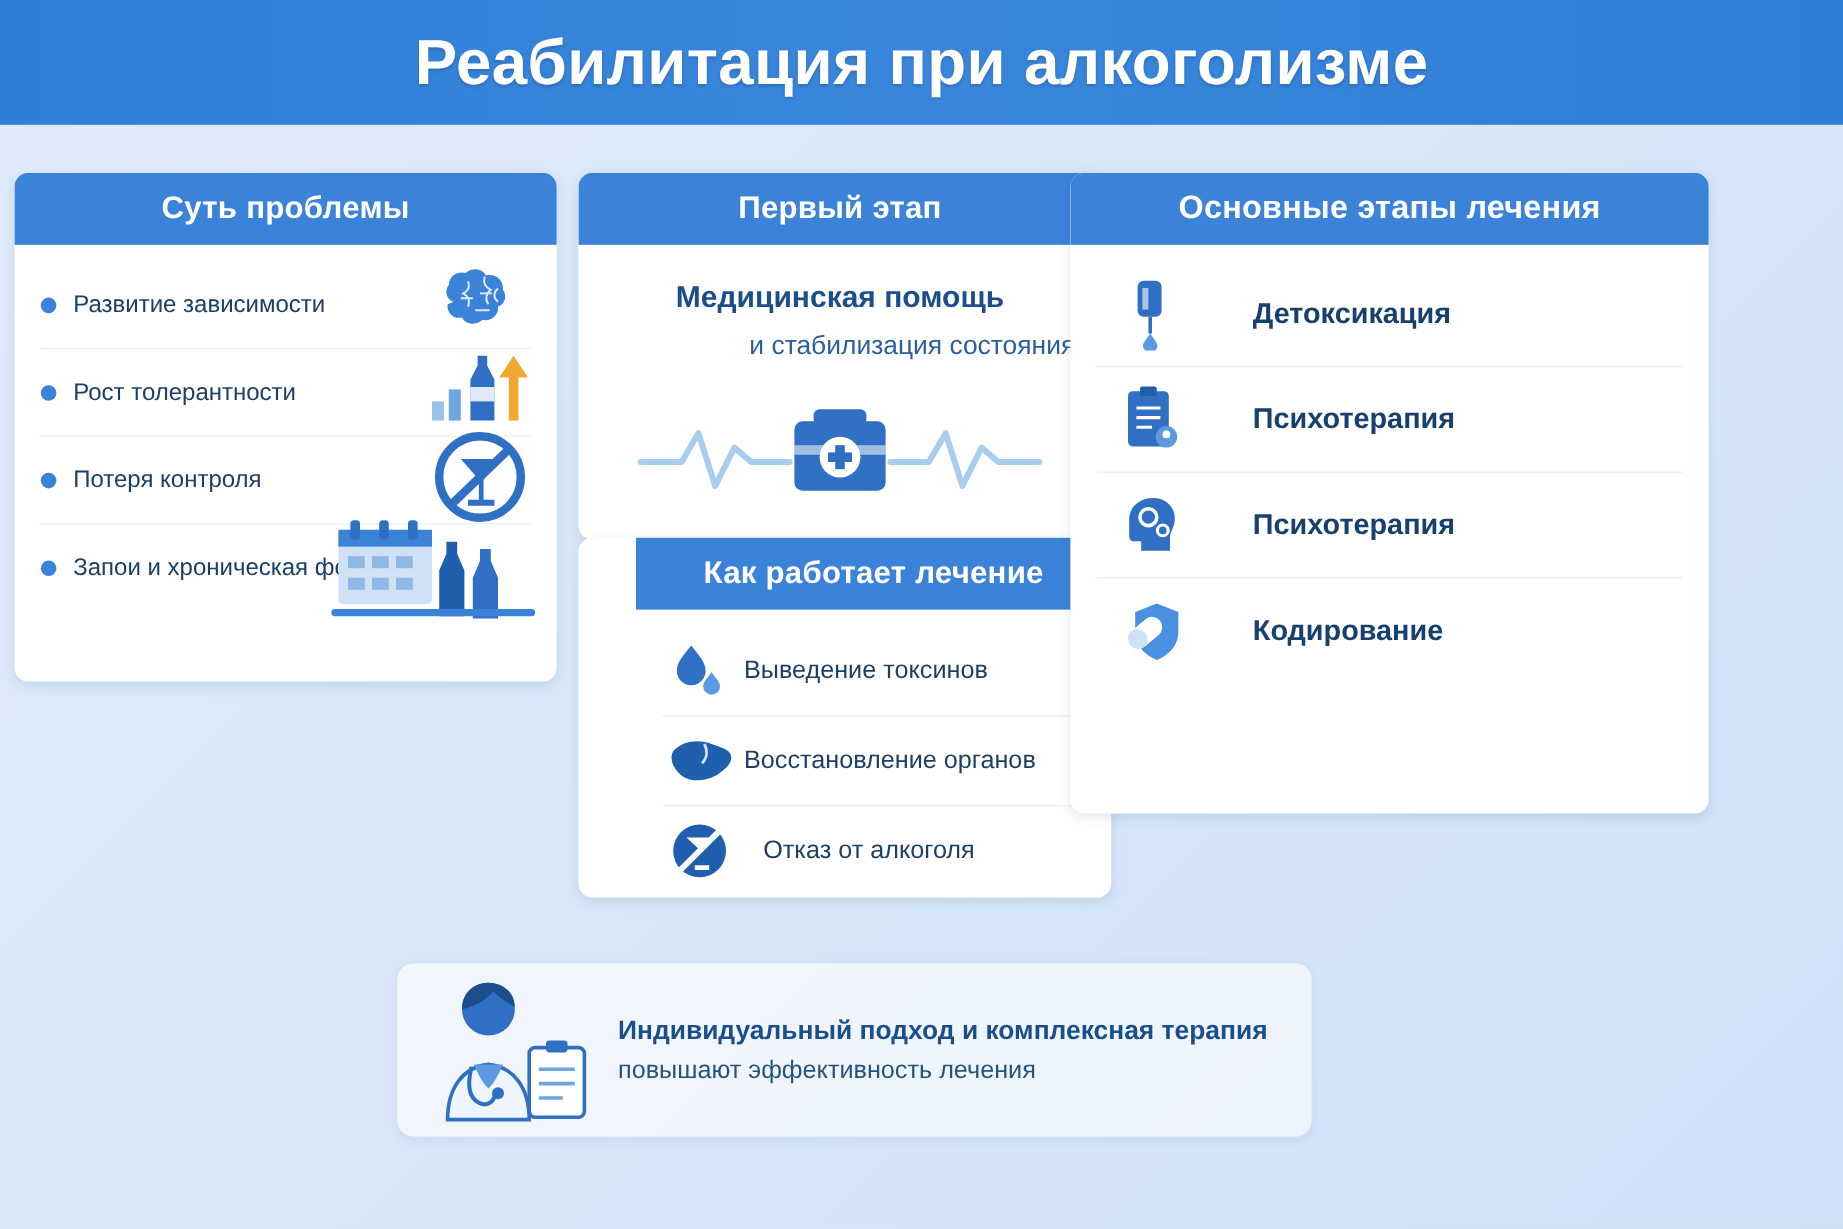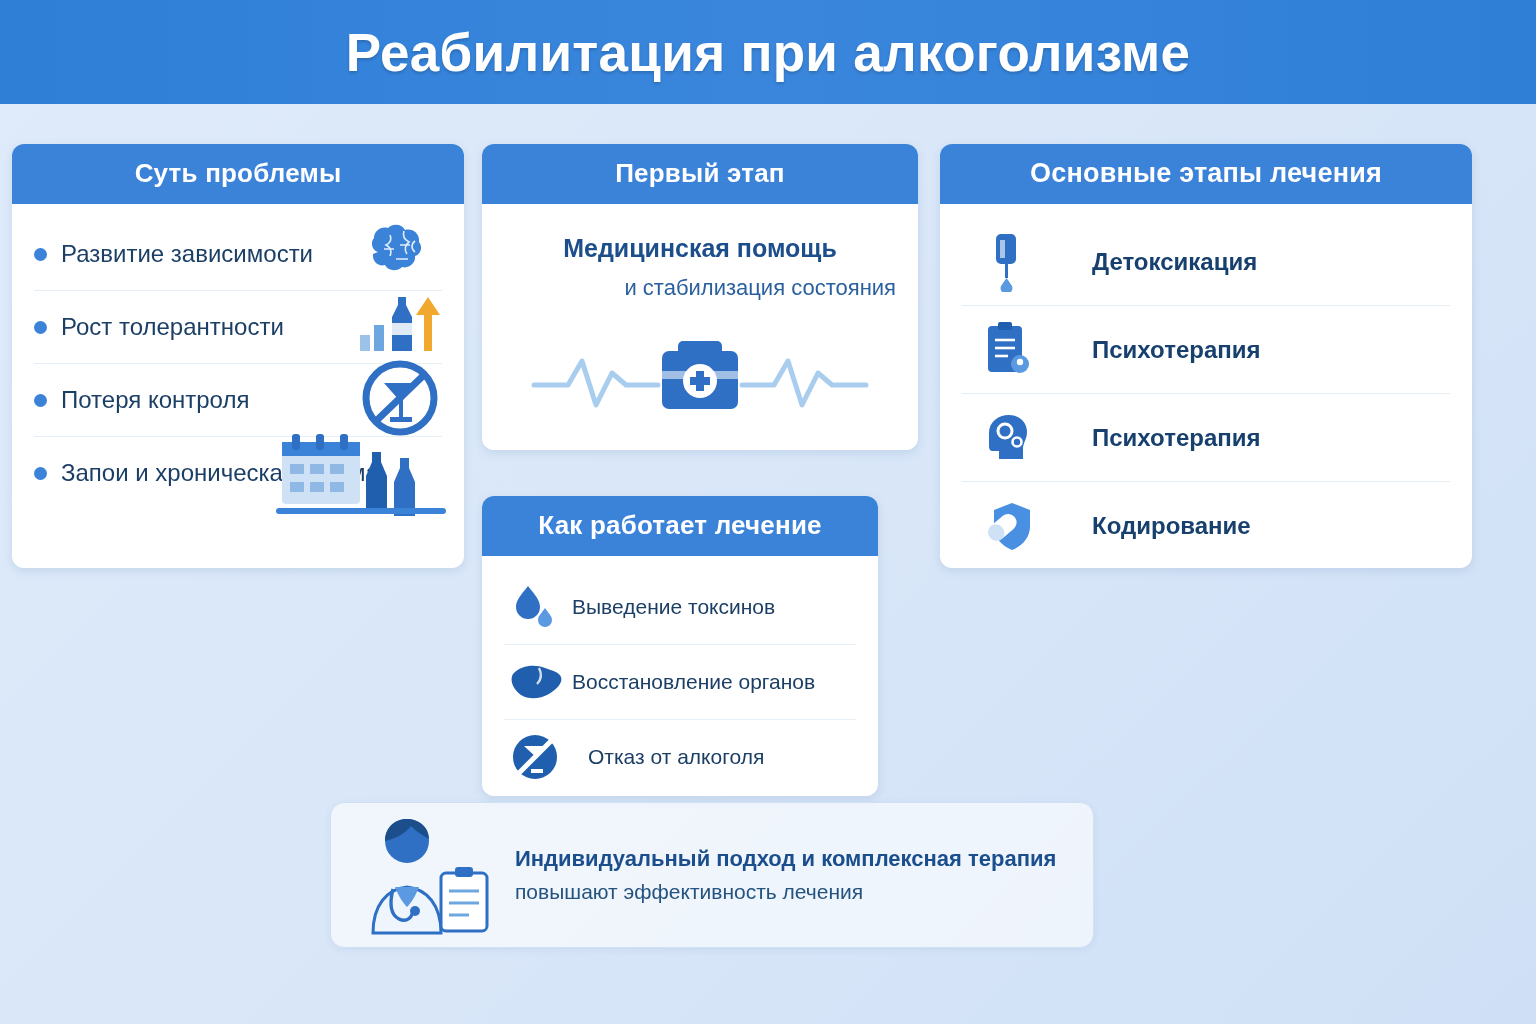--- a/index.html
+++ b/index.html
@@ -72,21 +72,21 @@
   }
   .bullet-row:last-child { border-bottom: none; }
   .dot {
     width: 13px; height: 13px;
     background: #3b82d9;
     border-radius: 50%;
     flex: 0 0 13px;
     margin-right: 14px;
   }
   .bullet-text {
-    font-size: 24px;
+    font-size: 20px;
     color: #1c3f66;
     line-height: 1.24;
   }
   .row-icon {
     position: absolute;
     right: -4px;
     top: 50%;
     transform: translateY(-50%);
   }
 
@@ -106,34 +106,34 @@
     margin-top: 12px;
   }
   .first-graphic {
     margin-top: 14px;
     display: flex;
     justify-content: center;
     align-items: center;
   }
 
   
-  #card-how { left: 482px; top: 496px; width: 396px; height: 300px; }
+  #card-how { left: 482px; top: 448px; width: 396px; height: 300px; padding-left: 48px; }
   .how-row {
     display: flex;
     align-items: center;
     height: 74px;
     border-bottom: 1px solid #e6eef8;
     padding: 0 4px;
   }
   .how-row:last-child { border-bottom: none; gap: 16px; }
   .how-icon { width: 54px; flex: 0 0 54px; display: flex; justify-content: center; }
   .how-text { font-size: 21px; color: #1c3f66; margin-left: 10px; }
 
   
-  #card-stages { left: 940px; top: 144px; width: 532px; height: 424px; }
+  #card-stages { left: 892px; top: 144px; width: 532px; height: 534px; }
   .stage-row {
     display: flex;
     align-items: center;
     height: 87px;
     border-bottom: 1px solid #e6eef8;
     padding: 0 14px;
     gap: 44px;
   }
   .stage-row:last-child { border-bottom: none; }
   .stage-icon { width: 62px; flex: 0 0 62px; display: flex; justify-content: center; }

